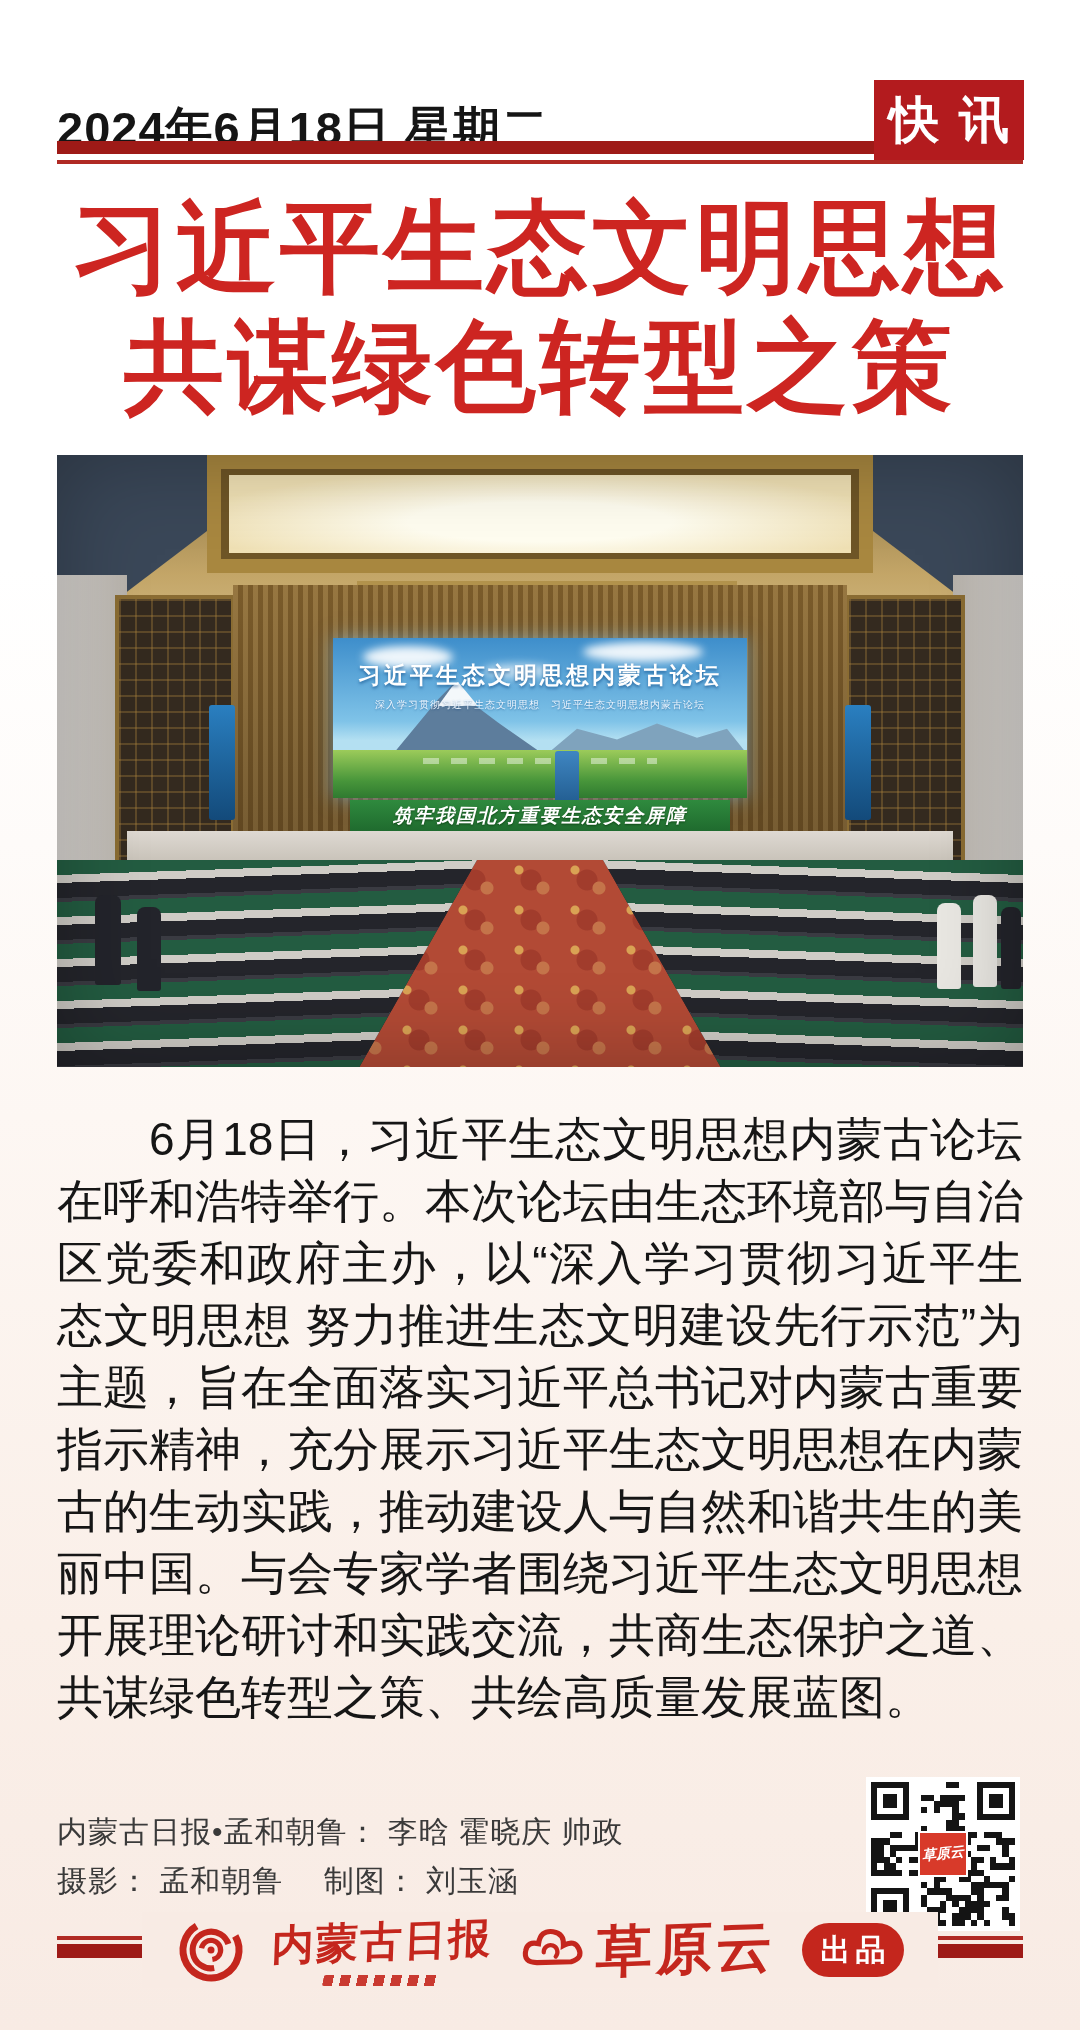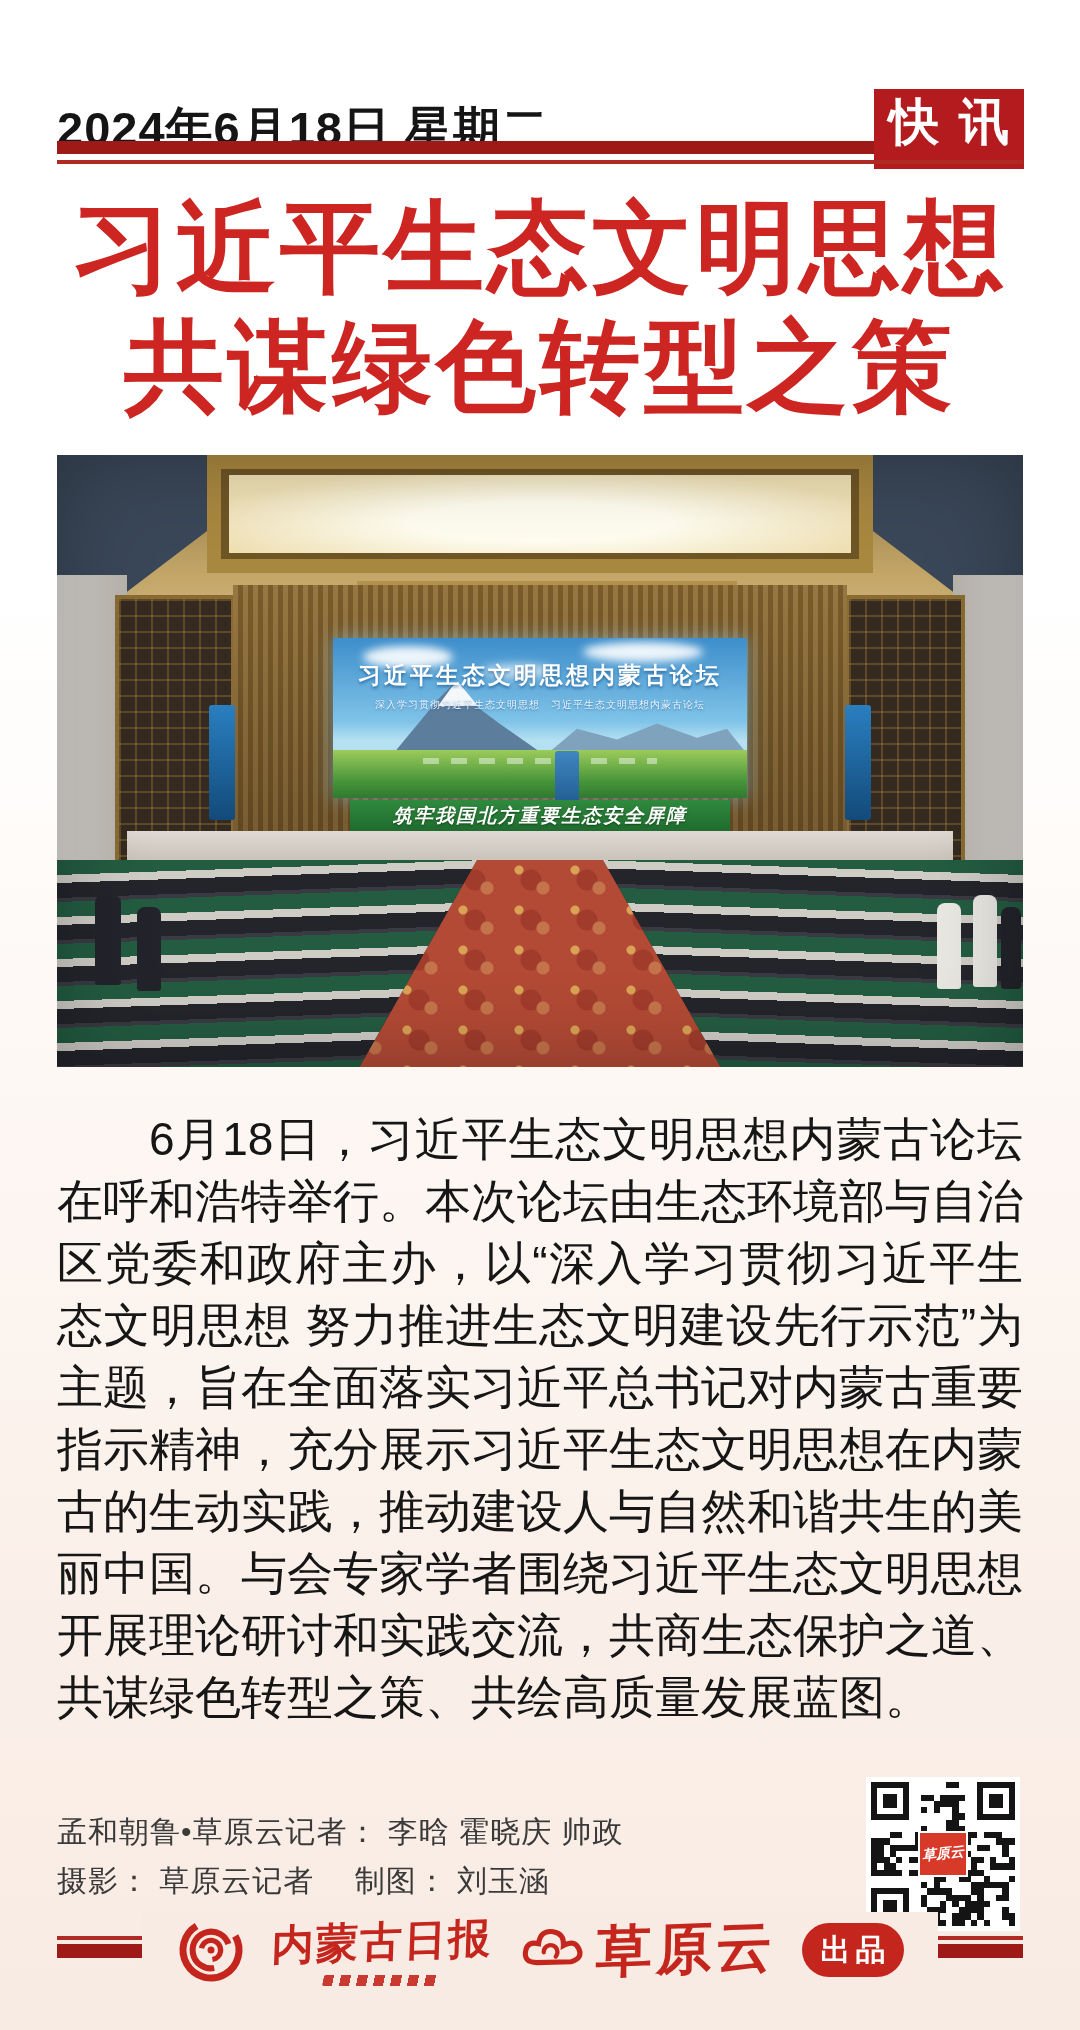--- a/index.html
+++ b/index.html
@@ -4,22 +4,22 @@
 <style>
   * { margin:0; padding:0; box-sizing:border-box; }
   html,body { background:#e8e8e8; }
   .page {
     position:relative; width:1080px; height:2030px; margin:0 auto; overflow:hidden;
     background:linear-gradient(180deg,#ffffff 0%,#ffffff 28%,#fdf7f3 55%,#faefe8 80%,#f8ebe4 100%);
     font-family:"Liberation Sans", sans-serif;
   }
   
   .date { position:absolute; left:57px; top:98px; font-size:47px; font-weight:700; color:#151515; letter-spacing:1px; }
-  .badge { position:absolute; left:874px; top:89px; width:150px; height:80px; background:#b31b1e;
-           display:flex; justify-content:center; }
+  .badge { position:absolute; left:874px; top:80px; width:150px; height:80px; background:#b31b1e;
+           display:flex; align-items:center; justify-content:center; }
   .badge span { color:#fff; font-size:50px; font-weight:900; letter-spacing:20px; margin-right:-20px; }
   .rule-thick-top { position:absolute; left:57px; top:141px; width:817px; height:13px; background:#9e1a17; }
   .rule-thin-top  { position:absolute; left:57px; top:160px; width:966px; height:4px;  background:#b02a24; }
   
   .headline { position:absolute; left:0; top:188px; width:1080px; text-align:center;
               color:#cd2521; font-weight:900; font-size:100px; line-height:119px; letter-spacing:4px; }
   
   .photo { position:absolute; left:57px; top:455px; width:966px; height:612px; background:#b9965a; overflow:hidden; }
   .photo * { position:absolute; }
   .ceil-base { left:0; top:0; width:966px; height:215px; background:linear-gradient(180deg,#8a7342,#c3a567 55%,#d9c38d); }
@@ -174,22 +174,22 @@
     <div class="fig fig-dark" style="left:38px;top:440px;width:26px;height:90px;"></div>
     <div class="fig fig-dark" style="left:80px;top:452px;width:24px;height:84px;"></div>
     <div class="fig fig-light" style="left:880px;top:448px;width:24px;height:86px;"></div>
     <div class="fig fig-light" style="left:916px;top:440px;width:24px;height:92px;"></div>
     <div class="fig fig-dark" style="left:944px;top:452px;width:20px;height:82px;"></div>
     <div class="photo-vignette"></div>
   </div>
 
   <div class="article">6月18日，习近平生态文明思想内蒙古论坛在呼和浩特举行。本次论坛由生态环境部与自治区党委和政府主办，以“深入学习贯彻习近平生态文明思想 努力推进生态文明建设先行示范”为主题，旨在全面落实习近平总书记对内蒙古重要指示精神，充分展示习近平生态文明思想在内蒙古的生动实践，推动建设人与自然和谐共生的美丽中国。与会专家学者围绕习近平生态文明思想开展理论研讨和实践交流，共商生态保护之道、共谋绿色转型之策、共绘高质量发展蓝图。</div>
 
-  <div class="credits1">孟和朝鲁•草原云记者： 李晗 霍晓庆 帅政</div>
-  <div class="credits2">摄影： 草原云记者　 制图： 刘玉涵</div>
+  <div class="credits1">内蒙古日报•孟和朝鲁： 李晗 霍晓庆 帅政</div>
+  <div class="credits2">摄影： 孟和朝鲁　 制图： 刘玉涵</div>
 
   <div class="qr">
     <div class="qr-grid">
         <i></i>
         <i></i>
         <i></i>
         <i></i>
         <i></i>
         <i></i>
         <i></i>

